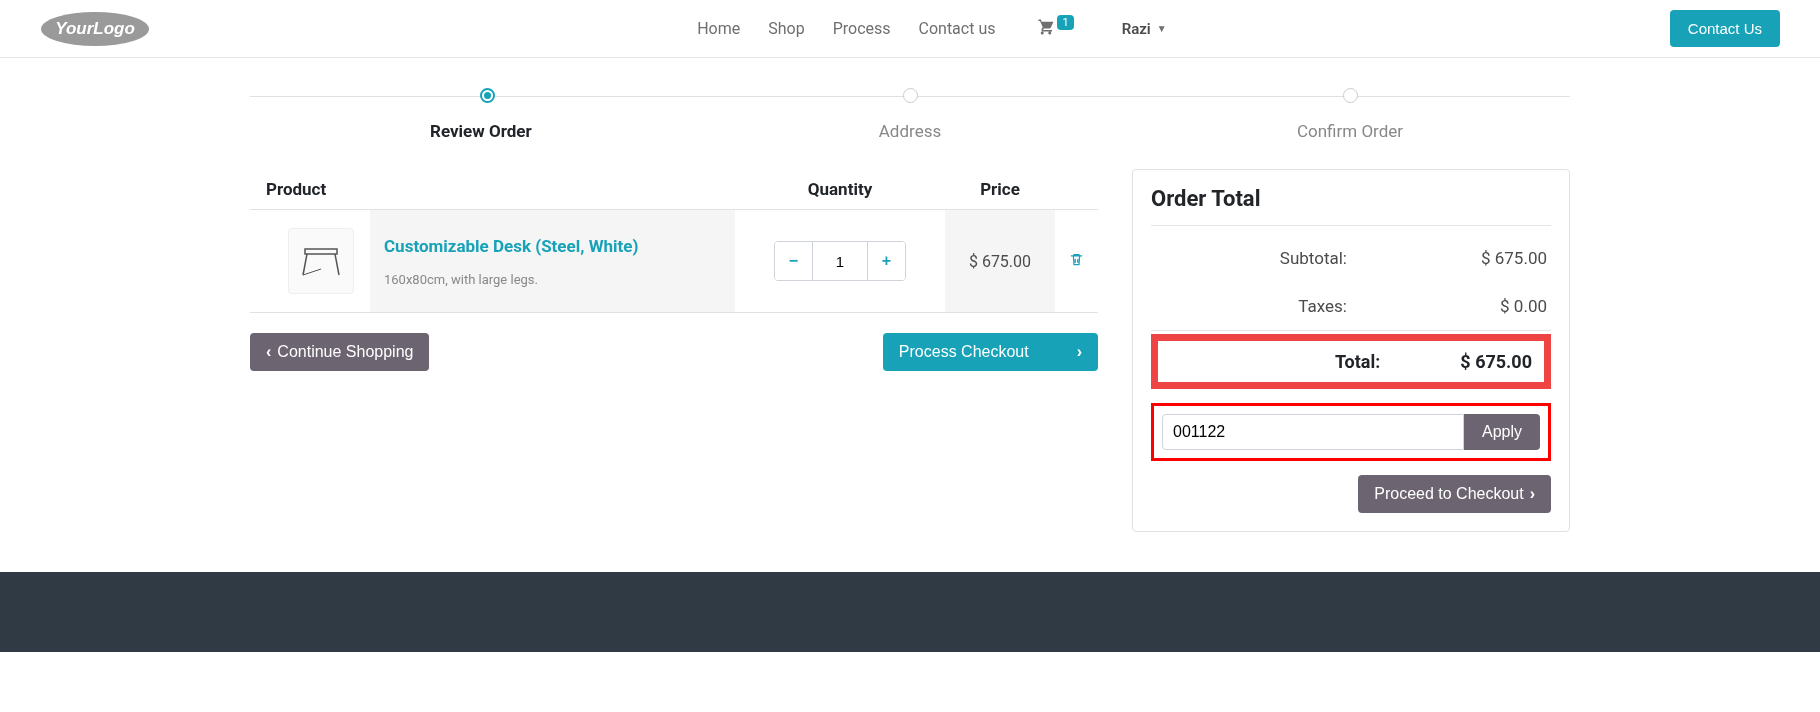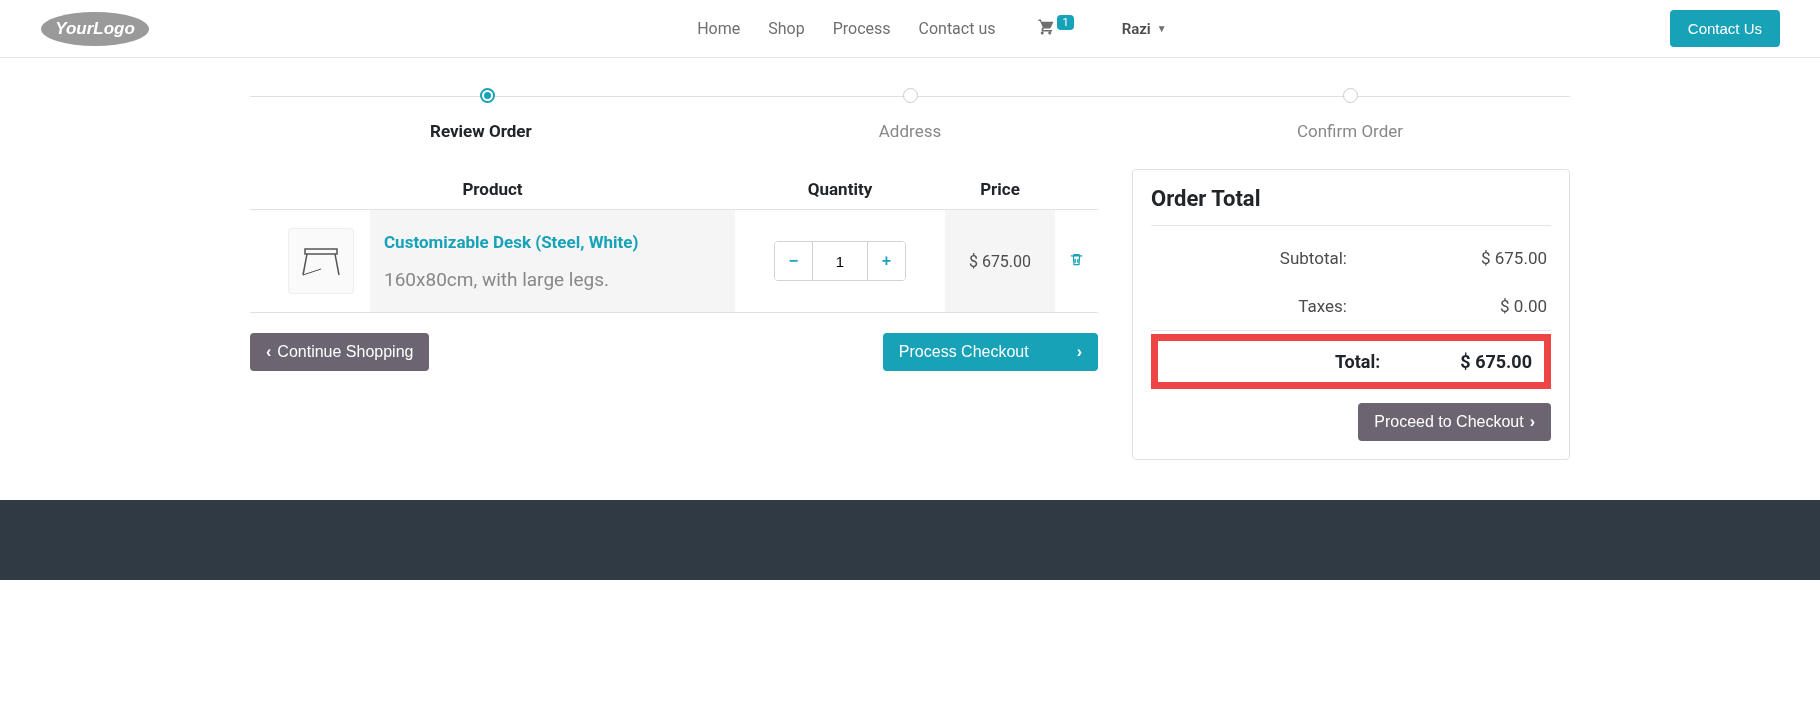--- a/index.html
+++ b/index.html
@@ -126,21 +126,21 @@
     align-items:flex-start;
   }
   .left { flex:1; }
   .right { width: 438px; }
   
   table.cart-table {
     width:100%;
     border-collapse: collapse;
   }
   .cart-table thead th {
-    text-align:center;
+    text-align:left;
     font-size:17px;
     font-weight:700;
     color:#212529;
     padding: 10px 16px;
     border-bottom:1px solid #dee2e6;
   }
   .cart-table thead th.qty { text-align:center; }
   .cart-table thead th.price { text-align:center; }
   .cart-table tbody td {
     padding: 18px 14px;
@@ -150,21 +150,21 @@
   .cart-table tbody td.img-cell { width:120px; background:#fff;}
   .prod-img{
     width:66px;height:66px;
     border:1px solid #eee;border-radius:4px;
     background:#fafafa;
     display:flex;align-items:center;justify-content:center;
     margin-left:24px;
   }
   .cart-table tbody td.info-cell { background:#f5f5f5; }
   .prod-name { color:#17a2b8; font-weight:700; font-size:17px; cursor:pointer;}
-  .prod-desc { color:#888; font-size:19px; margin-top:16px;}
+  .prod-desc { color:#888; font-size:13px; margin-top:16px;}
   .cart-table tbody td.qty-cell { width: 210px; background:#fff; text-align:center;}
   .qty-group {
     display:inline-flex;
     border:1px solid #ced4da;
     border-radius:4px;
     overflow:hidden;
   }
   .qty-btn {
     width:38px;height:38px;border:none;background:#fff;cursor:pointer;
     font-size:16px;color:#17a2b8;font-weight:700;
@@ -367,20 +367,24 @@
           </tr>
           <tr class="divider">
                 <td colspan="2"></td>
               </tr>
         </tbody>
           </table>
         <div class="total-wrap">
           <span style="flex:1;text-align:right;padding-right:80px">Total:</span>
           <span>$ 675.00</span>
         </div>
+        <div class="promo-row">
+          <input class="promo-input" value="001122" style="">
+          <button class="apply-btn">Apply</button>
+        </div>
         <div class="proceed">
           <button class="btn btn-secondary">
             <span>Proceed to Checkout</span>
             <span class="chev">›</span>
           </button>
         </div>
       </div>
     </div>
   </div>
 </div>

